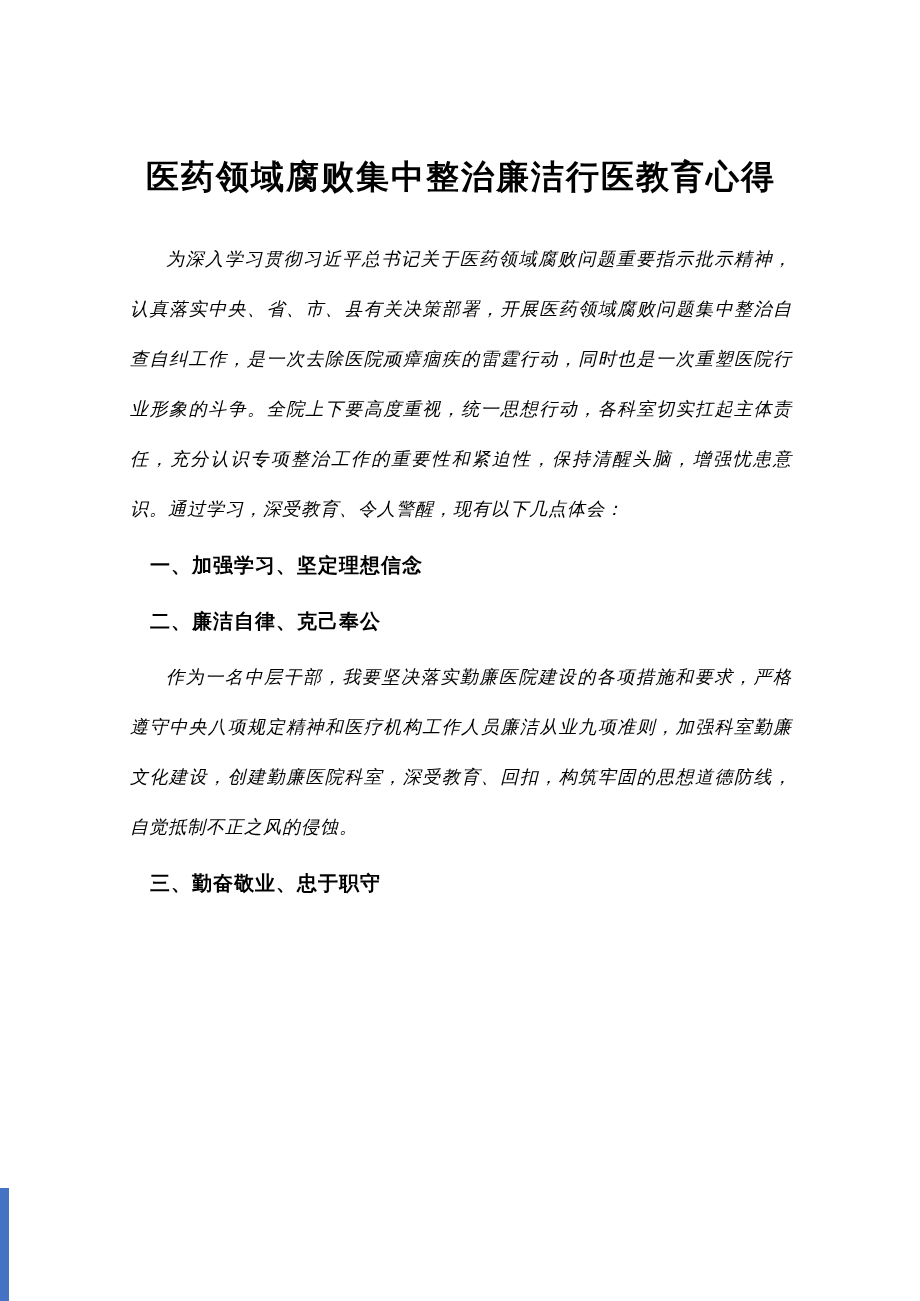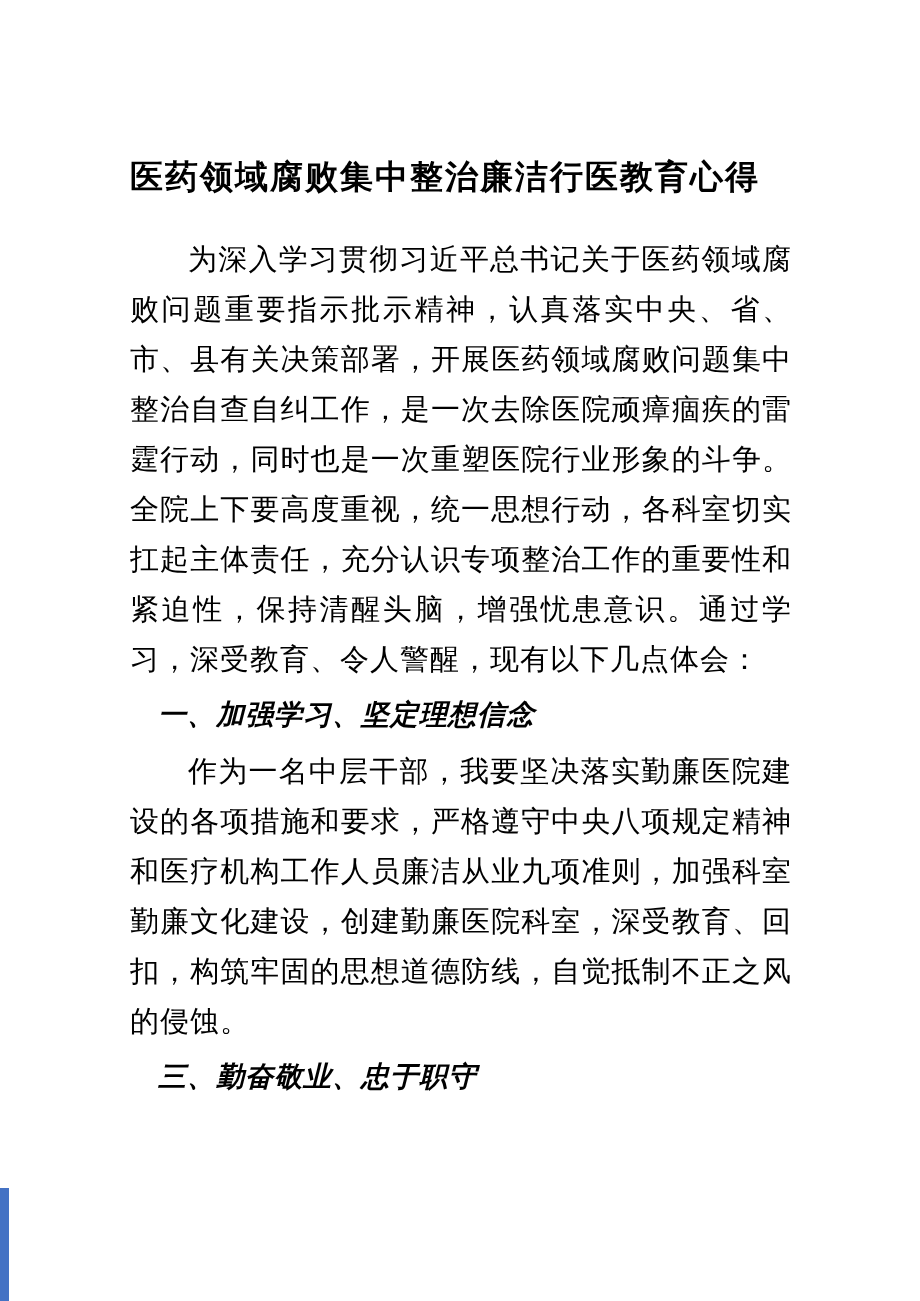--- a/index.html
+++ b/index.html
@@ -19,43 +19,44 @@
     top: 0;
     width: 662px;
     height: 1301px;
   }
   .doc-title {
     padding-top: 148px;
     font-family: "Liberation Sans", sans-serif;
     font-weight: bold;
     font-size: 33px;
     line-height: 58px;
+    text-align: center;
     letter-spacing: 2px;
   }
   .doc-body {
     margin-top: 28px;
   }
   .para {
     margin: 0;
-    font-size: 29px;
+    font-size: 18px;
     line-height: 50px;
     letter-spacing: 1px;
     text-align: justify;
     text-indent: 2em;
     word-break: break-all;
+    font-style: italic;
   }
   .heading {
     margin: 6px 0;
     font-family: "Liberation Sans", sans-serif;
     font-weight: bold;
-    font-size: 28px;
+    font-size: 20px;
     line-height: 50px;
     letter-spacing: 1px;
     text-indent: 1em;
-    font-style: italic;
   }
   .edge-bar {
     position: absolute;
     left: 0;
     top: 1188px;
     width: 9px;
     height: 113px;
     background: #4472c4;
   }
 </style>
@@ -68,20 +69,21 @@
     <div>医药领域腐败集中整治廉洁行医教育心得</div>
   </div>
 
   <div class="doc-body">
 
     <p class="para">为深入学习贯彻习近平总书记关于医药领域腐败问题重要指示批示精神，认真落实中央、省、市、县有关决策部署，开展医药领域腐败问题集中整治自查自纠工作，是一次去除医院顽瘴痼疾的雷霆行动，同时也是一次重塑医院行业形象的斗争。全院上下要高度重视，统一思想行动，各科室切实扛起主体责任，充分认识专项整治工作的重要性和紧迫性，保持清醒头脑，增强忧患意识。通过学习，深受教育、令人警醒，现有以下几点体会：</p>
 
     <h2 class="heading">一、加强学习、坚定理想信念</h2>
 
 
+    <h2 class="heading">二、廉洁自律、克己奉公</h2>
 
     <p class="para">作为一名中层干部，我要坚决落实勤廉医院建设的各项措施和要求，严格遵守中央八项规定精神和医疗机构工作人员廉洁从业九项准则，加强科室勤廉文化建设，创建勤廉医院科室，深受教育、回扣，构筑牢固的思想道德防线，自觉抵制不正之风的侵蚀。</p>
 
     <h2 class="heading">三、勤奋敬业、忠于职守</h2>
 
   </div>
 
 </div>
 
 <div class="edge-bar"></div>

